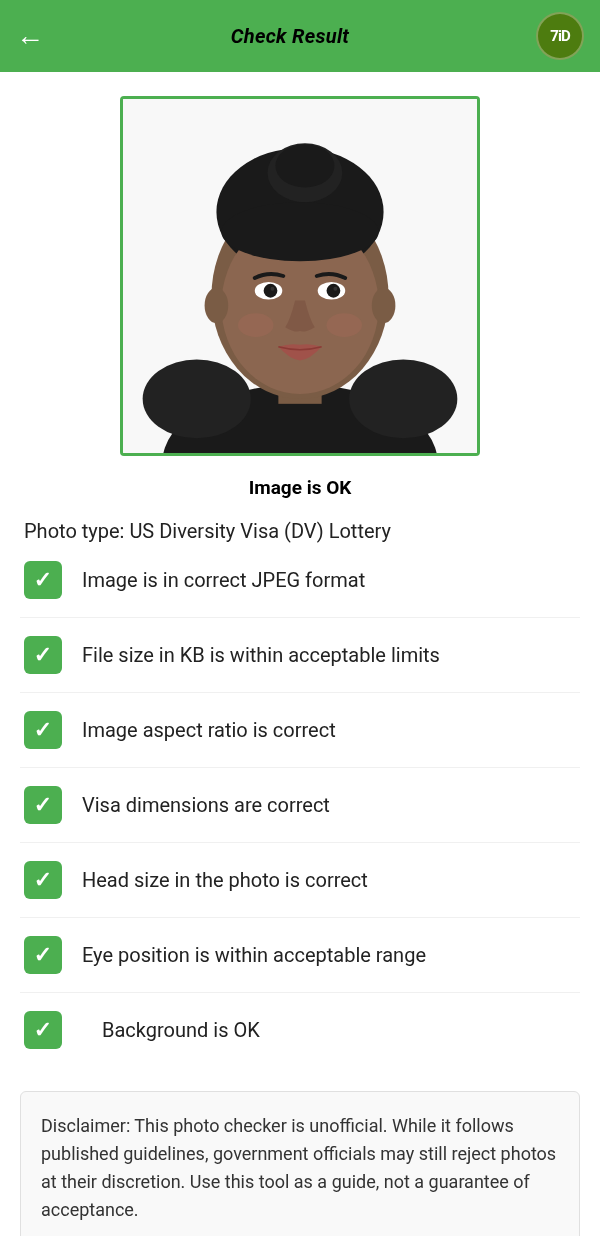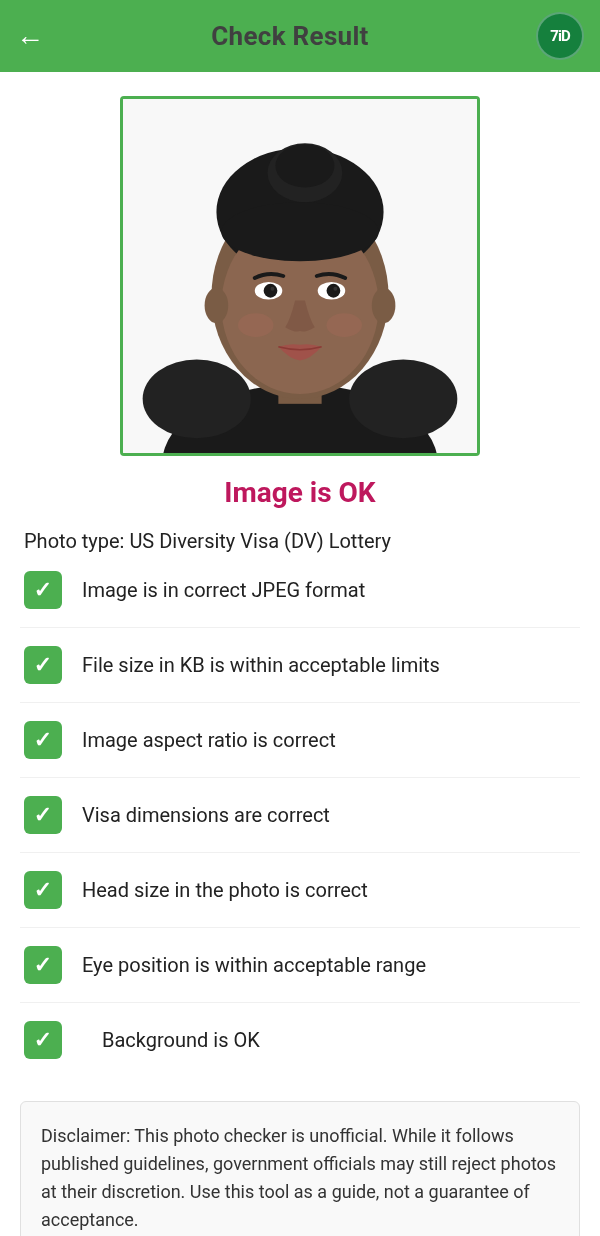--- a/index.html
+++ b/index.html
@@ -24,31 +24,32 @@
     }
 
     .header-back {
       color: white;
       font-size: 28px;
       cursor: pointer;
       line-height: 1;
     }
 
     .header-title {
-      color: #404040;
-      font-size: 26px;
+      color: #000000;
+      font-size: 20px;
       font-weight: 700;
       letter-spacing: 0.3px;
+      font-style: italic;
     }
 
     .header-logo {
       width: 48px;
       height: 48px;
       border-radius: 50%;
-      background: #15803d;
+      background: #4d7c0f;
       display: flex;
       align-items: center;
       justify-content: center;
       color: white;
       font-size: 15px;
       font-weight: 700;
       letter-spacing: -1px;
       border: 2px solid rgba(255,255,255,0.3);
     }
 
@@ -75,23 +76,23 @@
 
     
     .portrait-svg {
       width: 100%;
       height: 100%;
     }
 
     
     .status-text {
       text-align: center;
-      font-size: 28px;
-      font-weight: 700;
-      color: #be185d;
+      font-size: 19px;
+      font-weight: 700;
+      color: #000000;
       margin-bottom: 20px;
     }
 
     
     .photo-type {
       font-size: 20px;
       color: #222;
       padding-left: 4px;
     }
 

